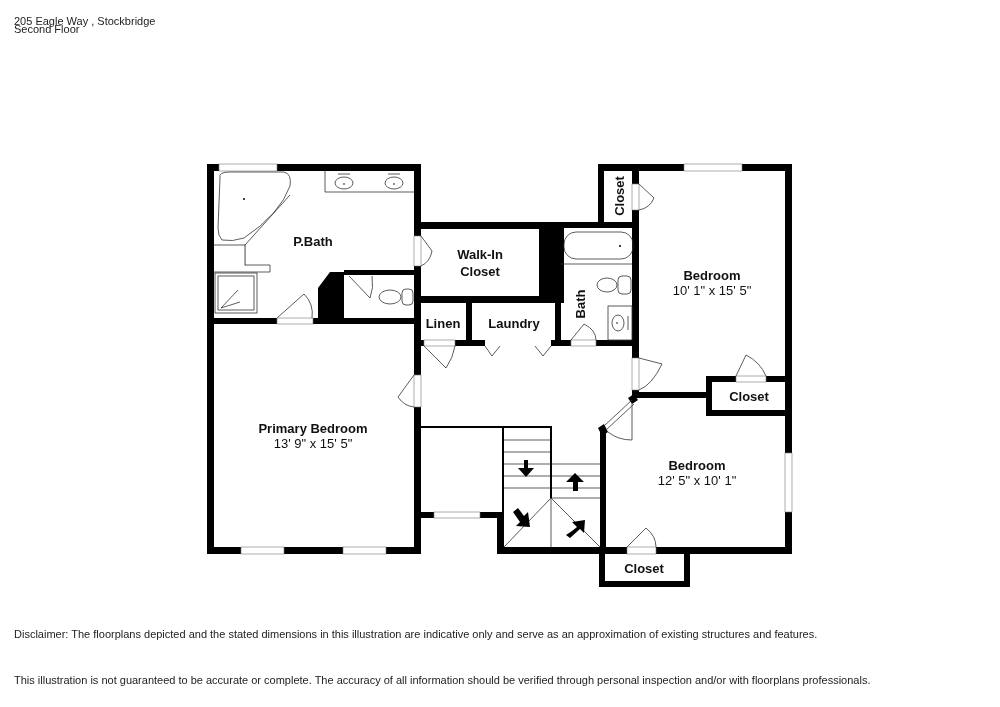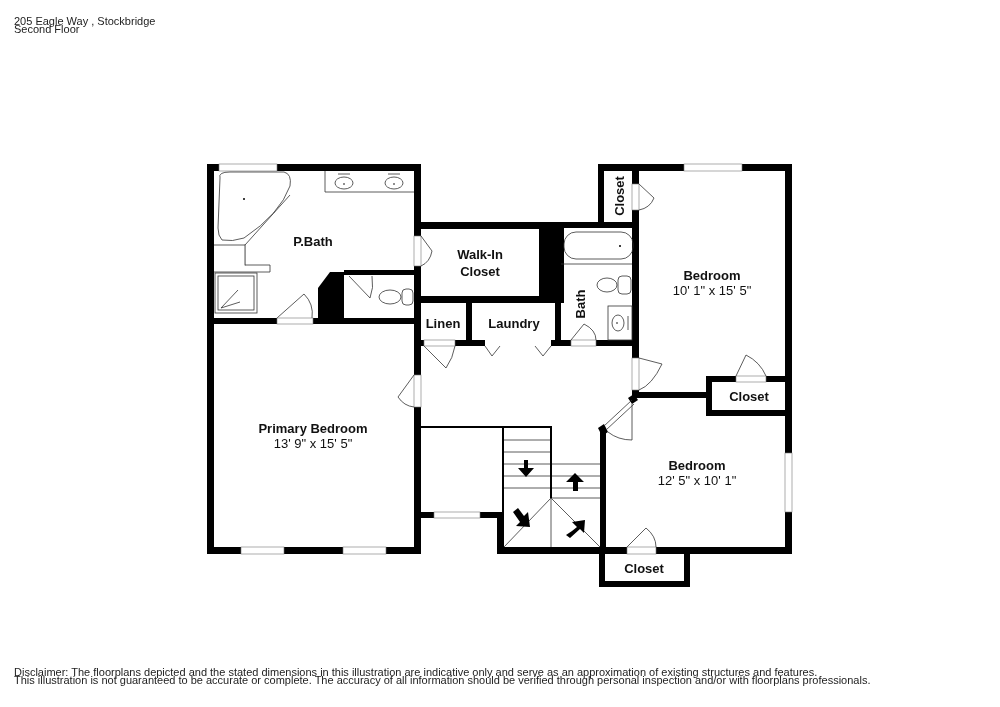--- a/index.html
+++ b/index.html
@@ -1,21 +1,21 @@
 <!DOCTYPE html>
 <html><head>
 <meta charset="utf-8">
 <style>
   html, body { margin: 0; padding: 0; background: #ffffff; }
   body { width: 1000px; height: 707px; position: relative; overflow: hidden; font-family: "Liberation Sans", sans-serif; color: #111; }
   .hdr { position: absolute; left: 14px; font-size: 11px; line-height: 13px; color: #222; }
   .hdr1 { top: 15px; }
   .hdr2 { top: 23px; }
   .disc { position: absolute; left: 14px; font-size: 11px; line-height: 13px; color: #222; white-space: nowrap; }
-  .disc1 { top: 666px; }
+  .disc1 { top: 628px; }
   .disc2 { top: 674px; }
   svg { position: absolute; left: 0; top: 0; }
   .wall { fill: #000; }
   .thin { fill: none; stroke: #333; stroke-width: 0.8; }
   .win { fill: #fff; stroke: #777; stroke-width: 0.6; }
   .room-label { font-family: "Liberation Sans", sans-serif; font-weight: bold; font-size: 13px; fill: #111; text-anchor: middle; }
   .room-dim { font-family: "Liberation Sans", sans-serif; font-size: 13px; fill: #111; text-anchor: middle; }
   .arrow { fill: #000; }
 </style>
 </head>

